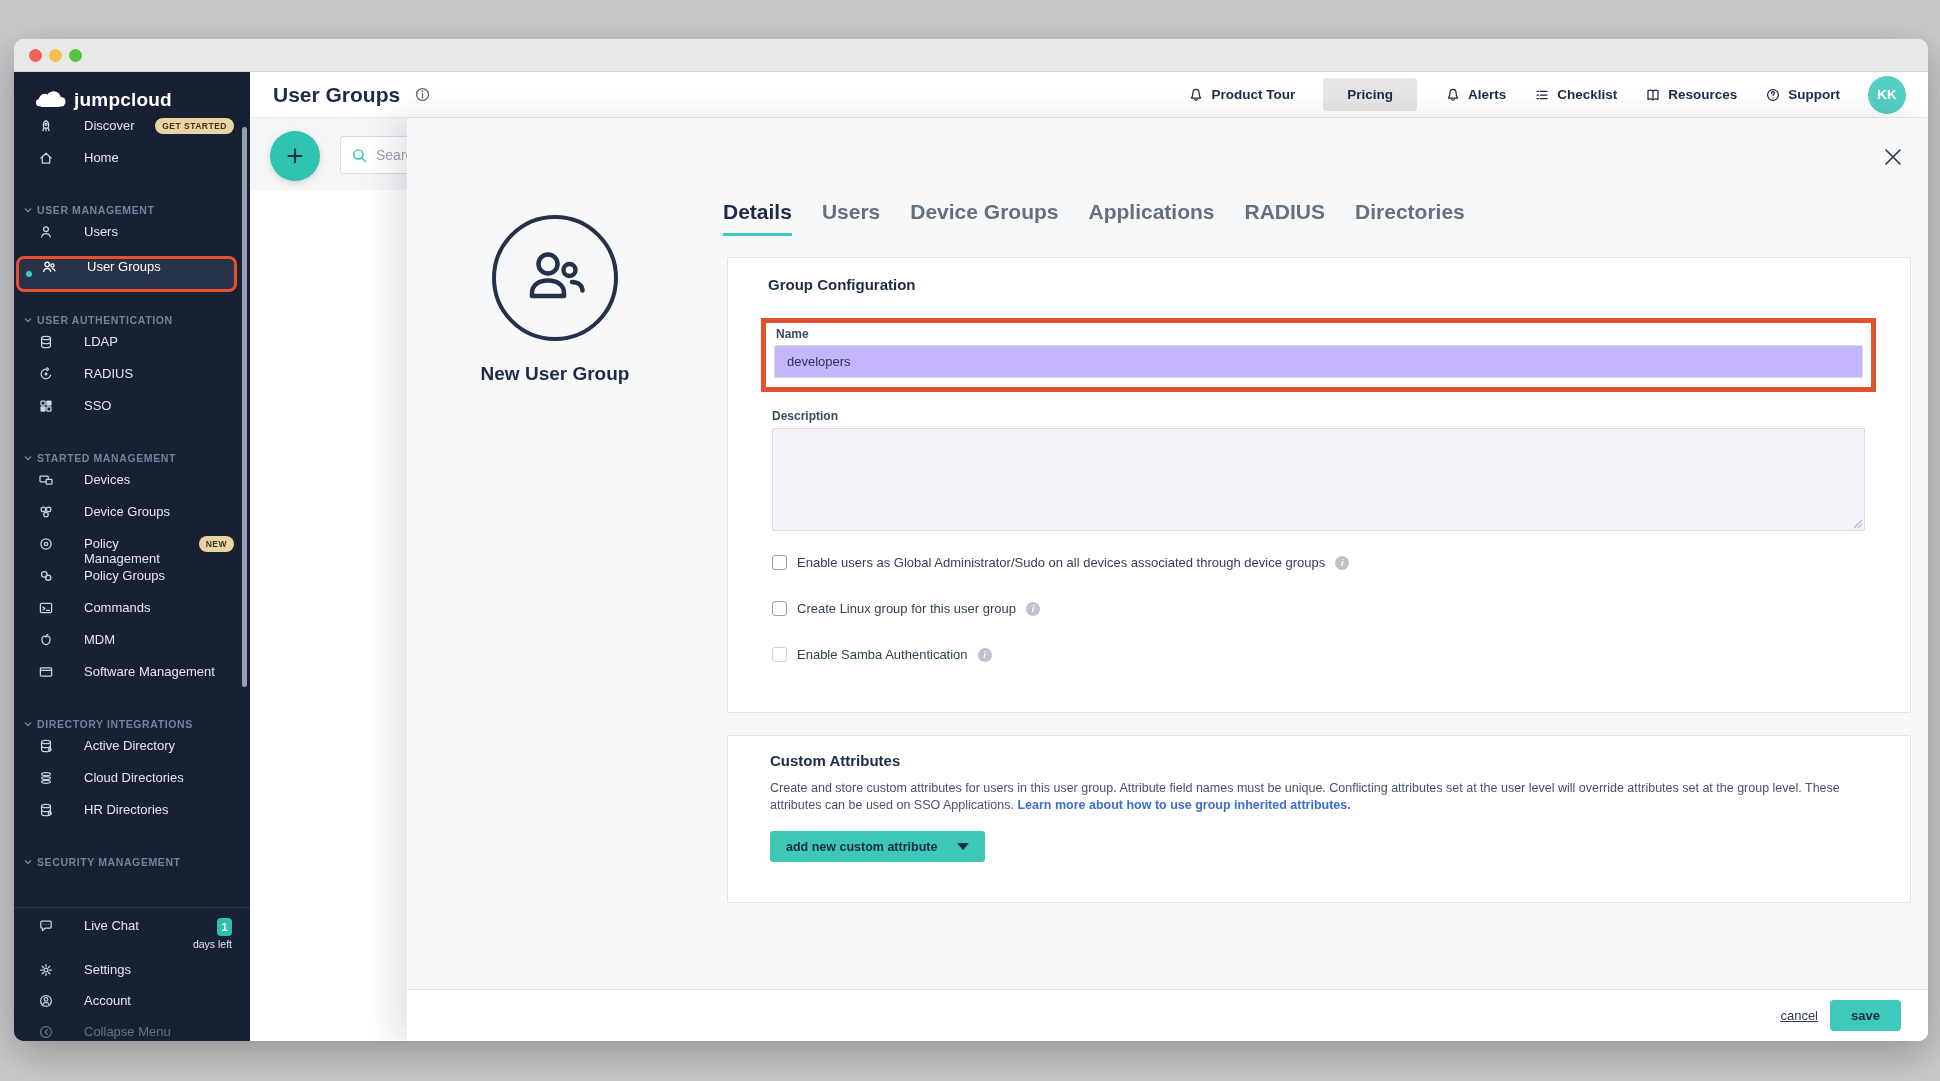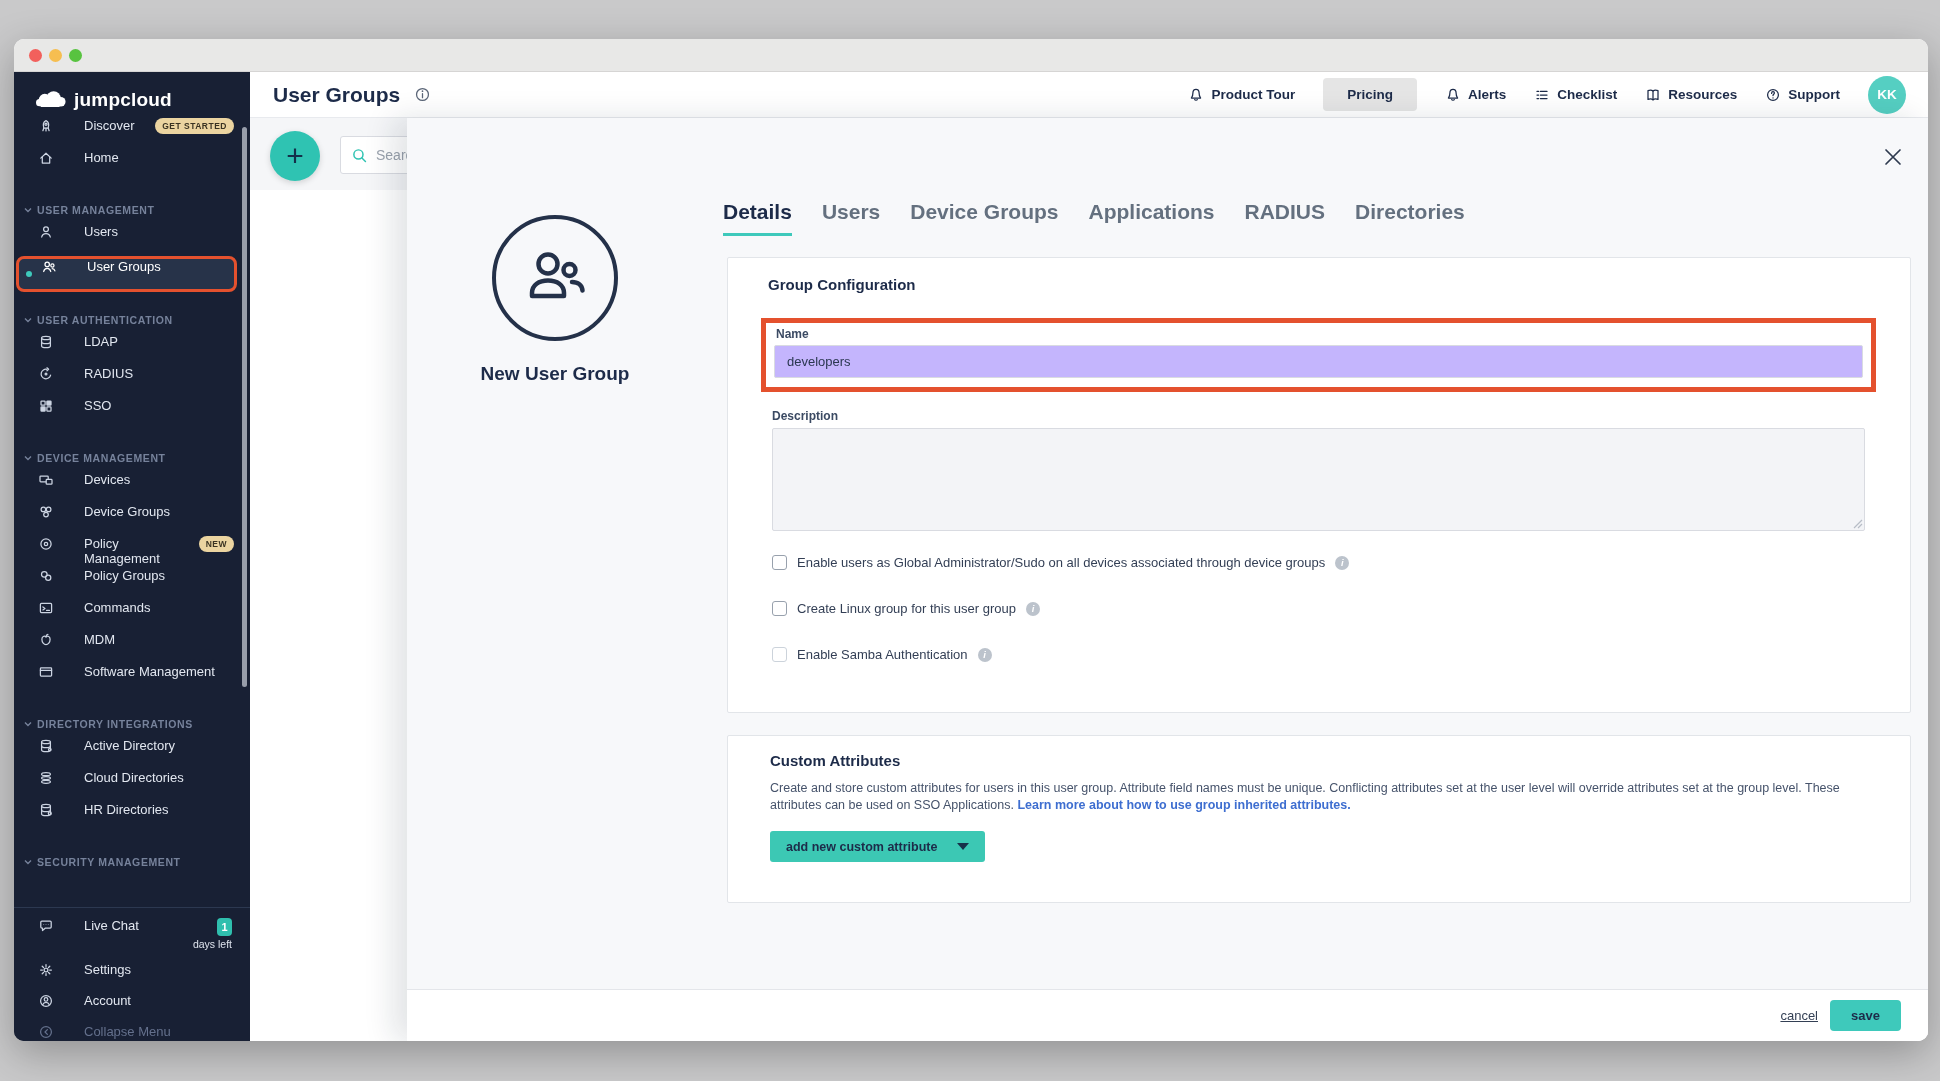--- a/index.html
+++ b/index.html
@@ -204,21 +204,21 @@
               <rect x="3" y="8.9" width="4.1" height="4.1" rx=".6" fill="currentColor"></rect>
               <rect x="8.9" y="8.9" width="4.1" height="4.1" rx=".6"></rect>
             </svg>
           </span>
           <span>SSO</span>
         </div>
         <div class="sec-header">
           <svg viewBox="0 0 8 6" fill="none" stroke="currentColor" stroke-width="1.4">
             <path d="M1 1.5 4 4.5 7 1.5"></path>
           </svg>
-          <span>DEVICE MANAGEMENT</span>
+          <span>STARTED MANAGEMENT</span>
         </div>
         <div class="nav-item">
           <span class="icn">
             <svg viewBox="0 0 16 16" fill="none" stroke="currentColor" stroke-width="1.25" stroke-linecap="round" stroke-linejoin="round">
               <rect x="2" y="4" width="8.2" height="5.8" rx=".8"></rect>
               <rect x="8.2" y="7.4" width="5.8" height="4.8" rx=".8" fill="#182034"></rect>
             </svg>
           </span>
           <span>Devices</span>
         </div>

